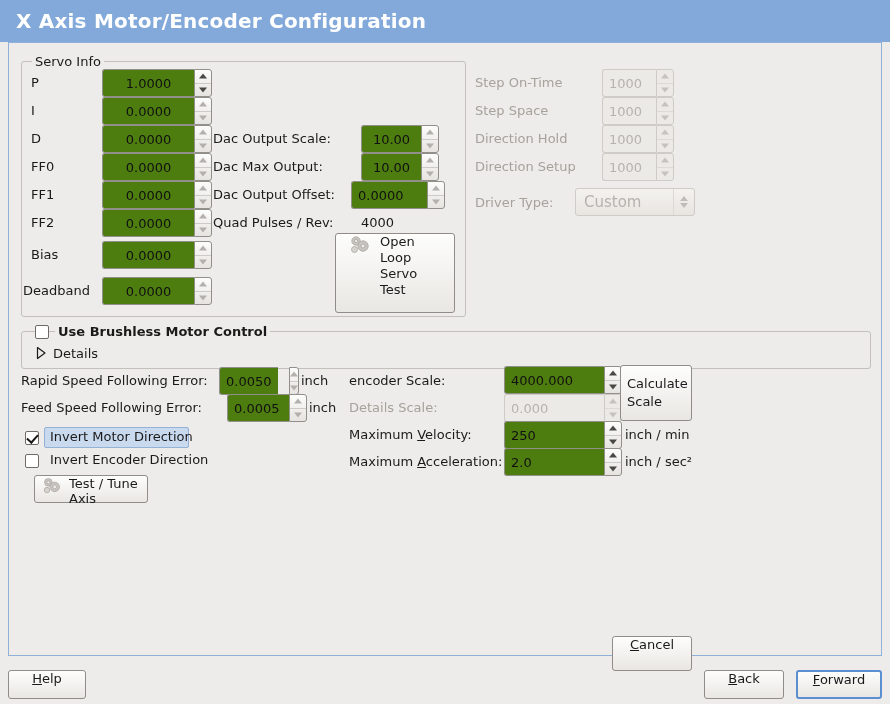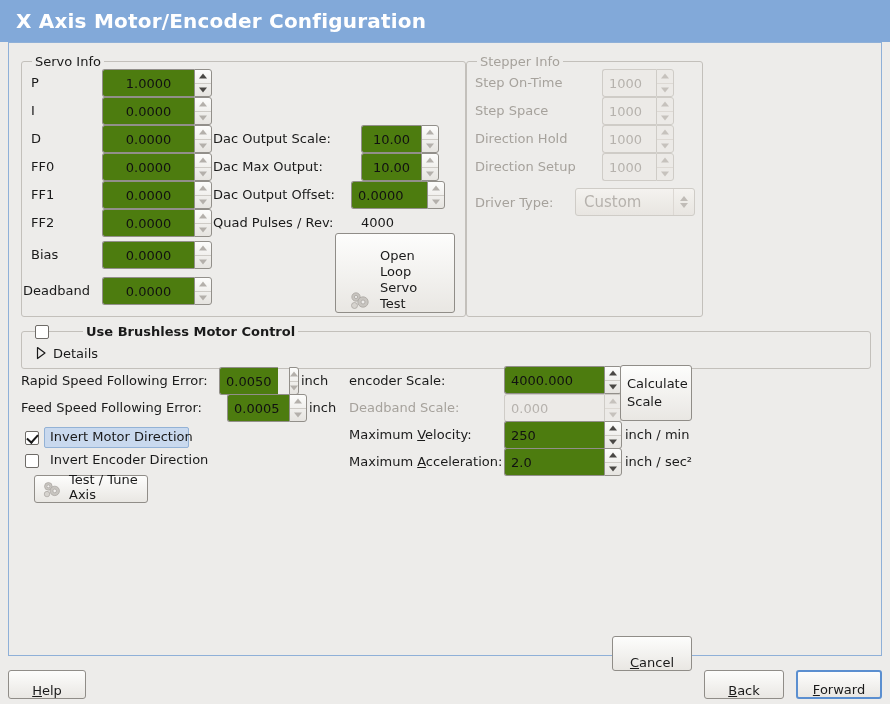--- a/index.html
+++ b/index.html
@@ -33,21 +33,21 @@
   
   .frame{position:absolute;border:1px solid #c3c0bb;border-radius:3px;box-sizing:border-box;}
   .frame > .legend{
     position:absolute;top:-8px;left:10px;background:#edecea;
     padding:0 3px;font-size:13px;color:#1a1a1a;
   }
   .frame.dim > .legend{color:#a6a29c;}
 
   .lbl{position:absolute;font-size:13px;color:#1a1a1a;white-space:nowrap;}
   .lbl.dim{color:#a6a29c;}
-  .lbl.bold{font-weight:bold;margin-left:28px;}
+  .lbl.bold{font-weight:bold;}
   .lbl u{text-decoration:underline;}
 
   
   .spin{position:absolute;display:flex;height:28px;box-sizing:border-box;}
   .spin .txt{
     flex:1;height:28px;box-sizing:border-box;
     border:1px solid #928f8a;border-right:none;
     border-radius:3px 0 0 3px;
     background:#4d7c0f;
     font-family:"DejaVu Sans","Liberation Sans",sans-serif;
@@ -105,21 +105,21 @@
   .combo .cb::before{top:7px;border-bottom:5px solid #c0bcb7;}
   .combo .cb::after{bottom:7px;border-top:5px solid #c0bcb7;}
 
   
   .btn{
     position:absolute;box-sizing:border-box;
     border:1px solid #908d88;border-radius:3px;
     background:linear-gradient(#fdfdfc,#e9e7e3);
     font-family:"DejaVu Sans","Liberation Sans",sans-serif;
     font-size:13px;color:#1a1a1a;
-    display:flex;align-items:flex-end;justify-content:center;
+    display:flex;align-items:flex-start;justify-content:center;
     cursor:default;
   }
   .btn u{text-decoration:underline;}
   .btn.focus{
     border:2px solid #5b8fd0;
   }
 
   .btn-icontext{justify-content:flex-start;}
 
   
@@ -268,23 +268,20 @@
         </svg>
       </span>
       <span style="display:flex;flex-direction:column;line-height:16px;">
         <span>Open</span>
         <span>Loop</span>
         <span>Servo</span>
         <span>Test</span>
       </span>
     </div>
 
-    <div class="frame dim" style="left:457px;top:18px;width:237px;height:256px;">
-      <div class="legend">Stepper Info</div>
-    </div>
 
     <div class="lbl dim" style="left:466px;top:32px;">Step On-Time</div>
     <div class="lbl dim" style="left:466px;top:60px;">Step Space</div>
     <div class="lbl dim" style="left:466px;top:88px;">Direction Hold</div>
     <div class="lbl dim" style="left:466px;top:116px;">Direction Setup</div>
 
     <div class="spin dis" style="left:593px;top:26px;width:72px;">
       <div class="txt left">1000</div>
       <div class="btns">
           <div class="ar up"></div>
@@ -375,21 +372,21 @@
 
     <div class="lbl" style="left:340px;top:330px;">encoder Scale:</div>
     <div class="spin" style="left:495px;top:323px;width:118px;">
       <div class="txt left">4000.000</div>
       <div class="btns">
           <div class="ar up"></div>
           <div class="ar dn"></div>
         </div>
     </div>
 
-    <div class="lbl dim" style="left:340px;top:357px;">Deadband Scale:</div>
+    <div class="lbl dim" style="left:340px;top:357px;">Details Scale:</div>
     <div class="spin dis" style="left:495px;top:351px;width:118px;">
       <div class="txt left">0.000</div>
       <div class="btns">
           <div class="ar up"></div>
           <div class="ar dn"></div>
         </div>
     </div>
 
     <div class="btn" style="left:611px;top:322px;width:72px;height:56px;flex-direction:column;align-items:flex-start;padding-left:6px;justify-content:center;">
       <span style="line-height:18px;">Calculate</span>

